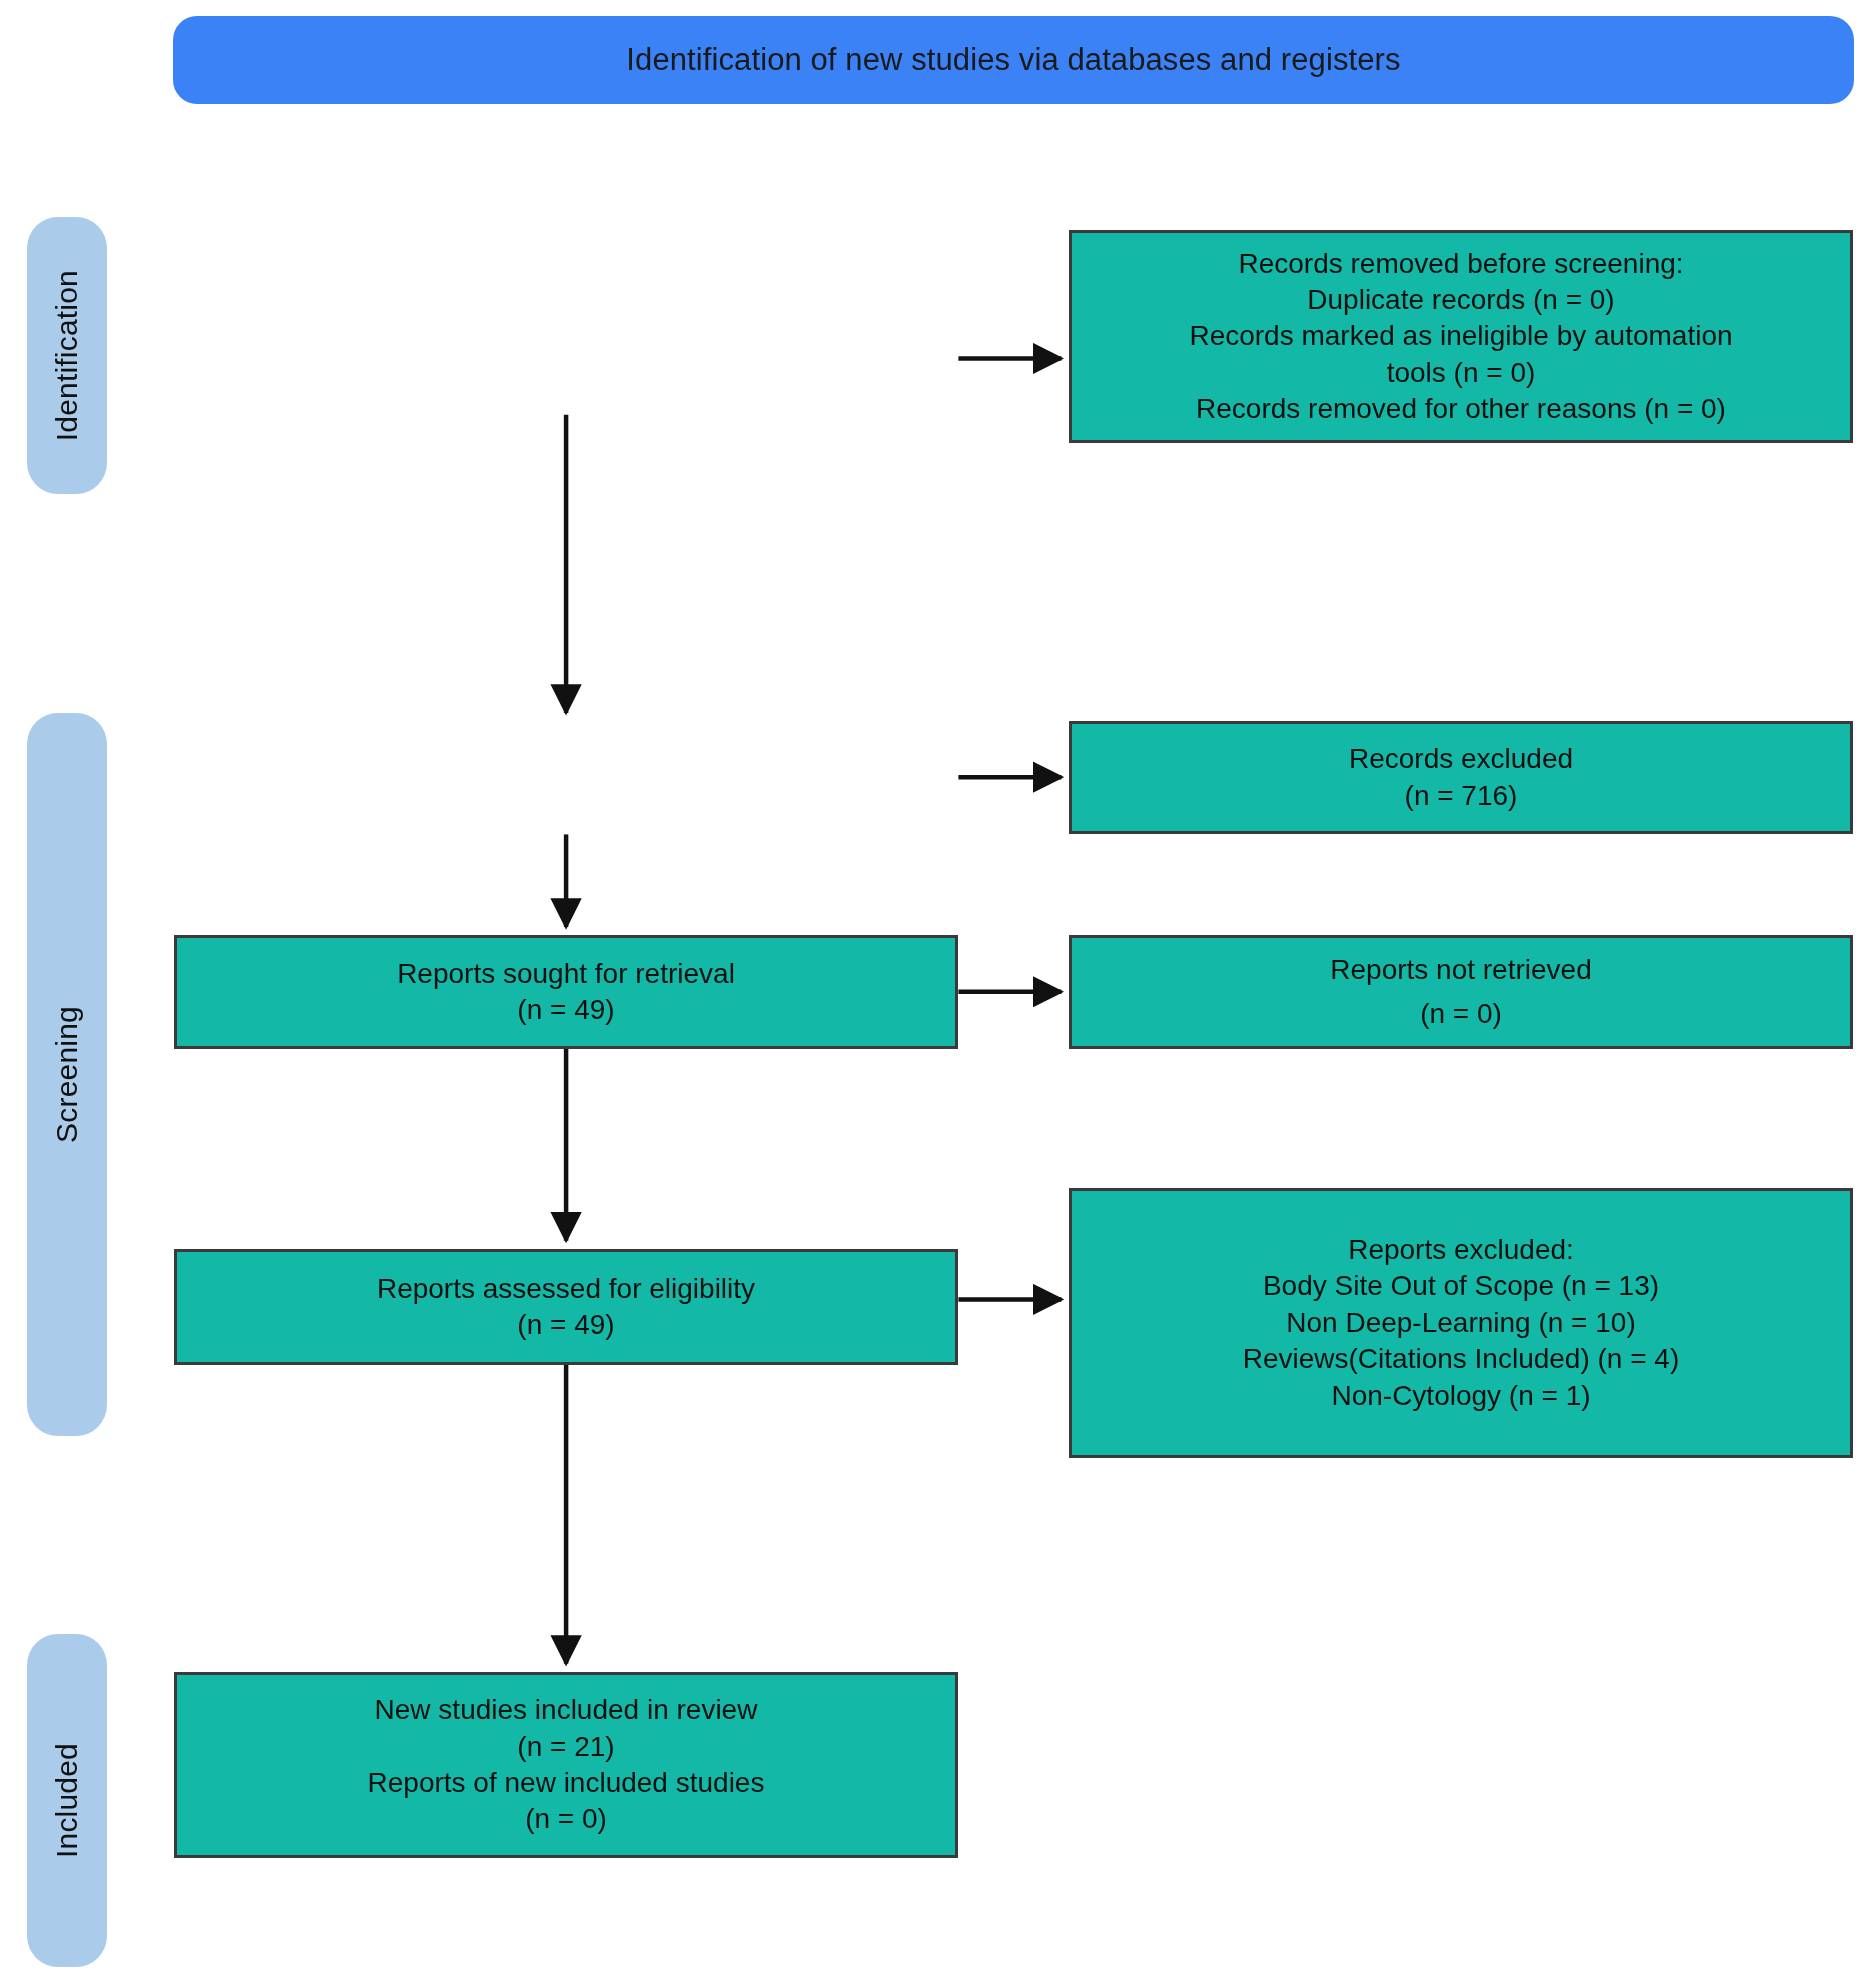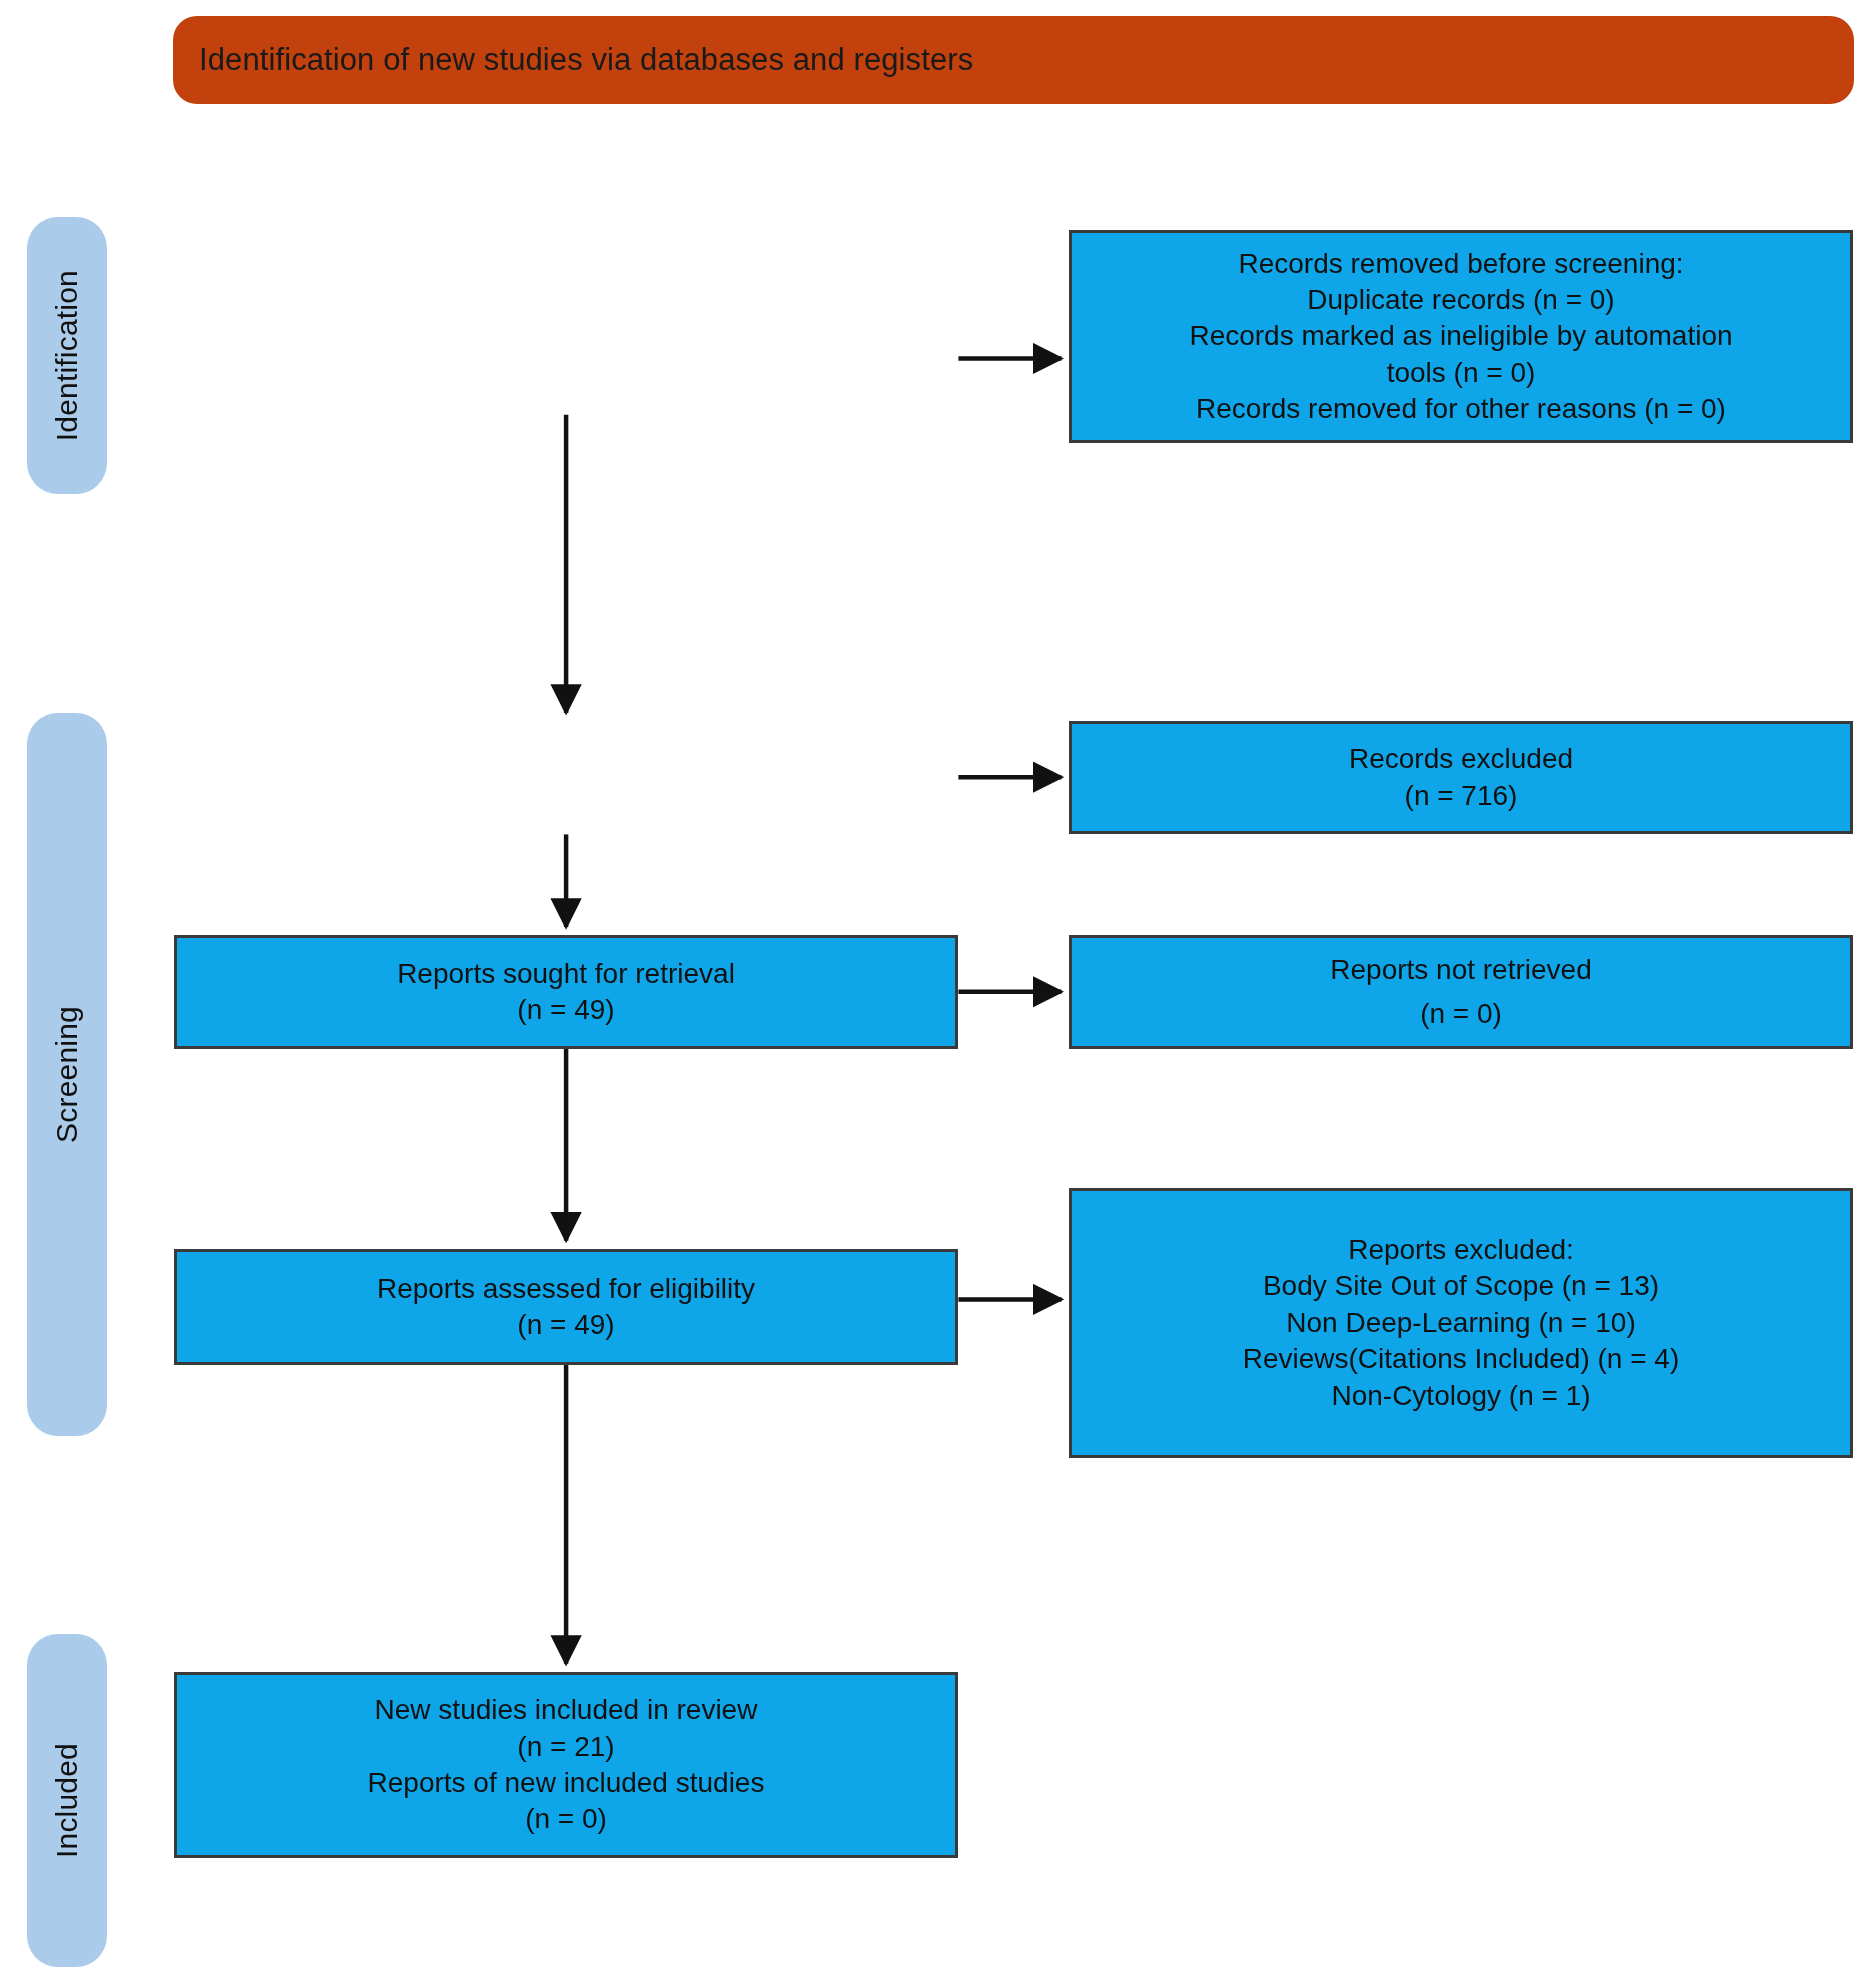--- a/index.html
+++ b/index.html
@@ -23,26 +23,26 @@
     height: 1975px;
   }
 
   
   .banner {
     position: absolute;
     left: 173px;
     top: 16px;
     width: 1681px;
     height: 88px;
-    background: #c2410c;
+    background: #3b82f6;
     border-radius: 24px;
     display: flex;
     align-items: center;
+    justify-content: center;
     box-sizing: border-box;
-    padding-left: 26px;
   }
   .banner-text {
     font-size: 31px;
     color: #1a1a1a;
     letter-spacing: 0.1px;
     white-space: nowrap;
   }
 
   
   .stage-tab {
@@ -63,21 +63,21 @@
     white-space: nowrap;
     letter-spacing: 0.2px;
   }
   #stage-identification { top: 217px; height: 277px; }
   #stage-screening      { top: 713px; height: 723px; }
   #stage-included       { top: 1634px; height: 333px; }
 
   
   .flow-box {
     position: absolute;
-    background: #0ea5e9;
+    background: #14b8a6;
     border: 3px solid #3a3a3a;
     box-sizing: border-box;
     display: flex;
     flex-direction: column;
     align-items: center;
     justify-content: center;
     text-align: center;
     padding: 5px 12px;
   }
   .flow-line {

